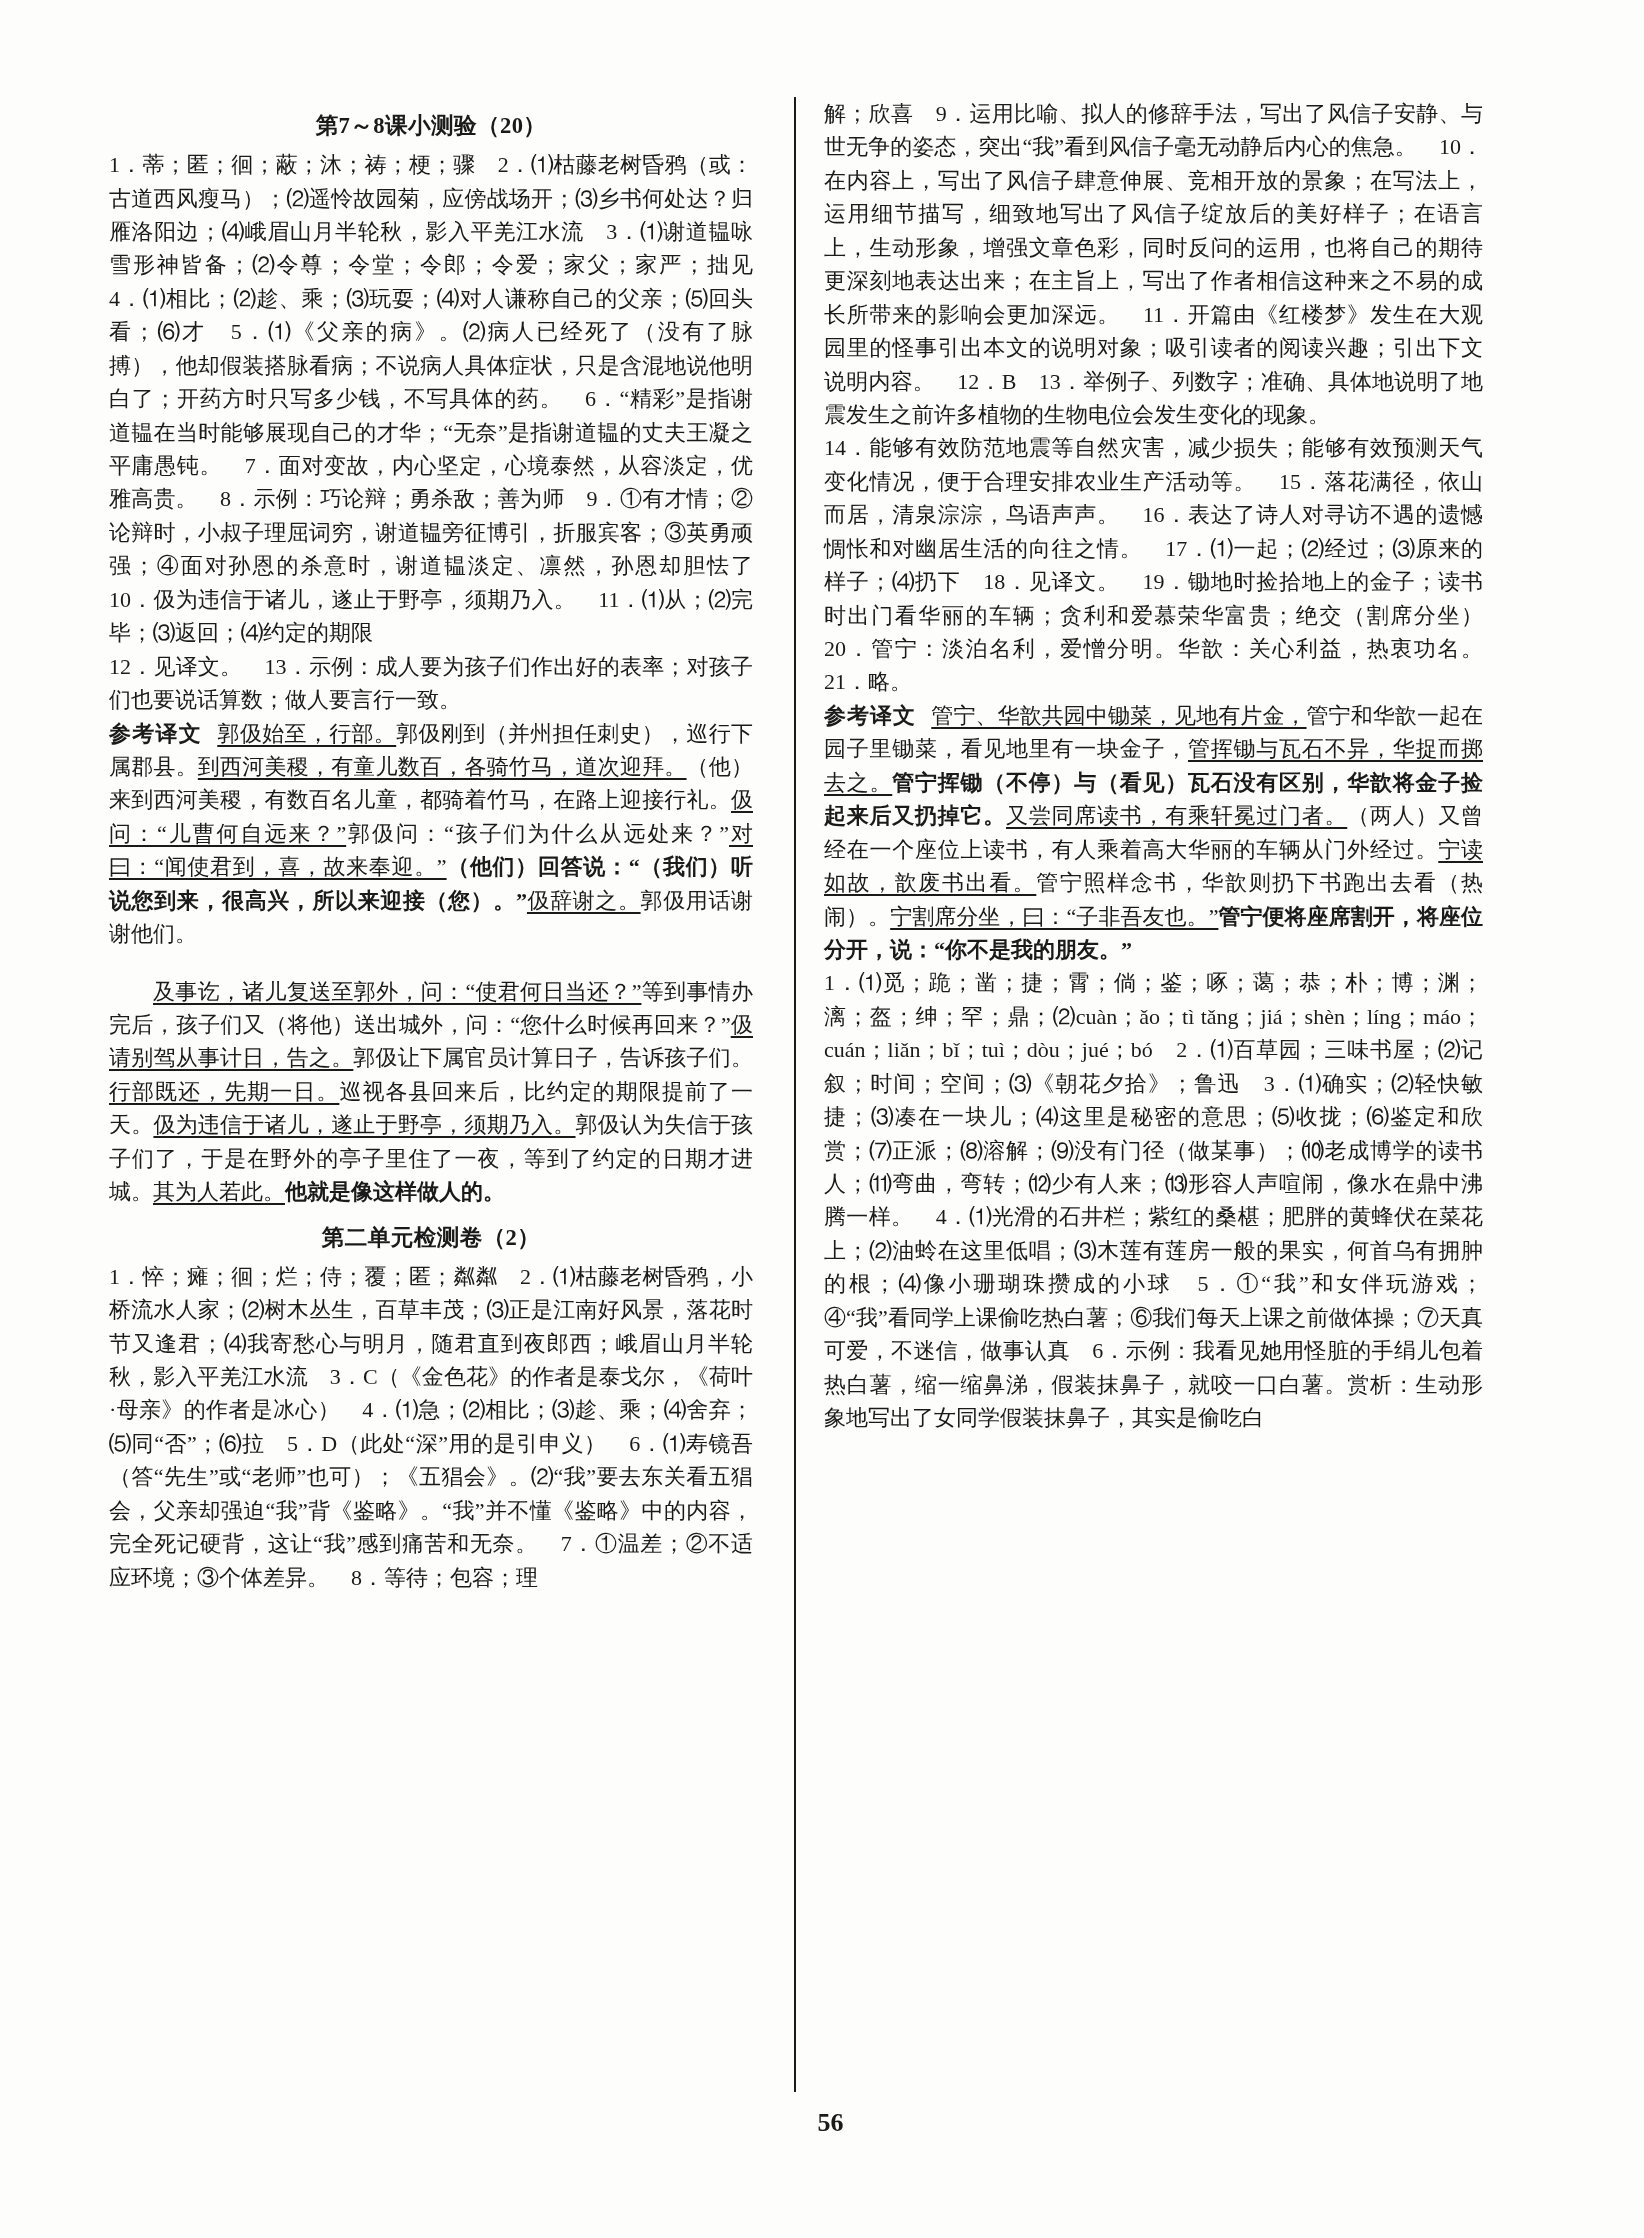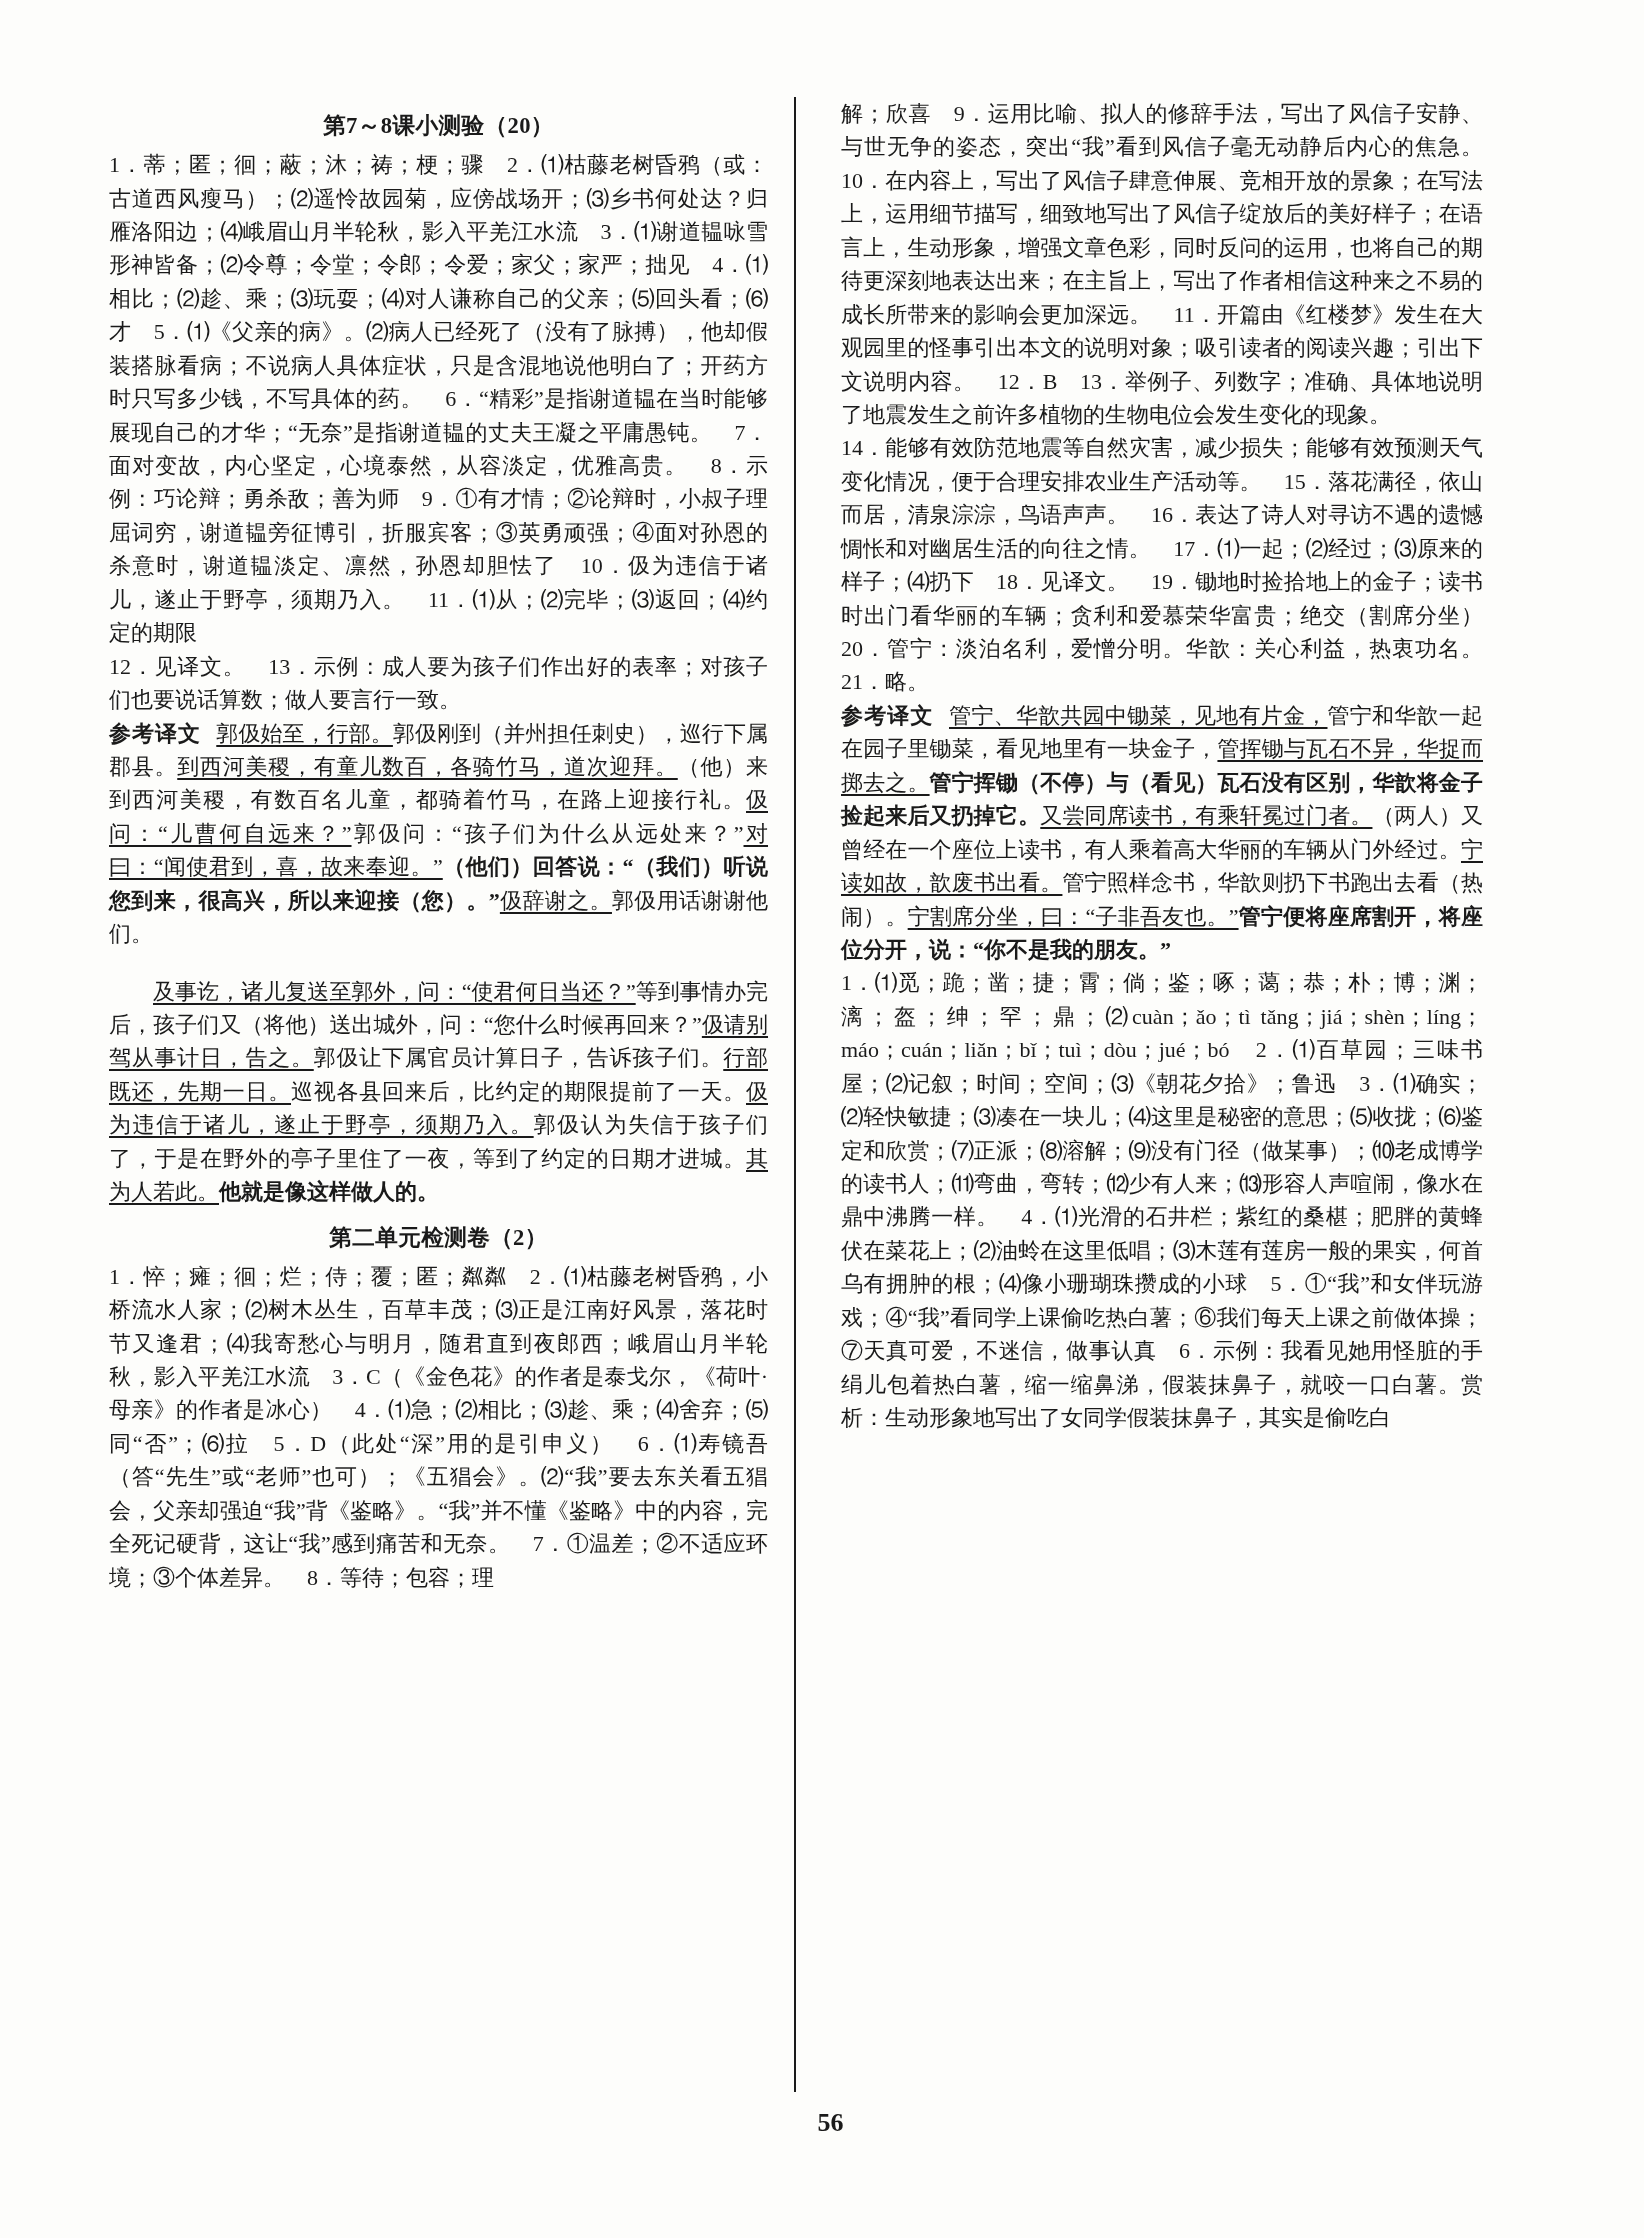--- a/index.html
+++ b/index.html
@@ -29,22 +29,22 @@
     width: 1450px;
     height: 1995px;
     display: flex;
     gap: 0;
   }
   .col {
     width: 694px;
     padding: 0 7px;
     box-sizing: border-box;
   }
-  .col-left { border-right: 2.6px solid #1a1a1a; padding-right: 26px; }
-  .col-right { padding-left: 45px; }
+  .col-left { border-right: 2.6px solid #1a1a1a; padding-right: 41px; }
+  .col-right { padding-left: 28px; }
 
   .section-title {
     text-align: center;
     font-weight: bold;
     font-size: 22.6px;
     line-height: 1.5;
     margin: 12px 0 5.2px 0;
     letter-spacing: 0.4px;
   }
   .unit-title {

